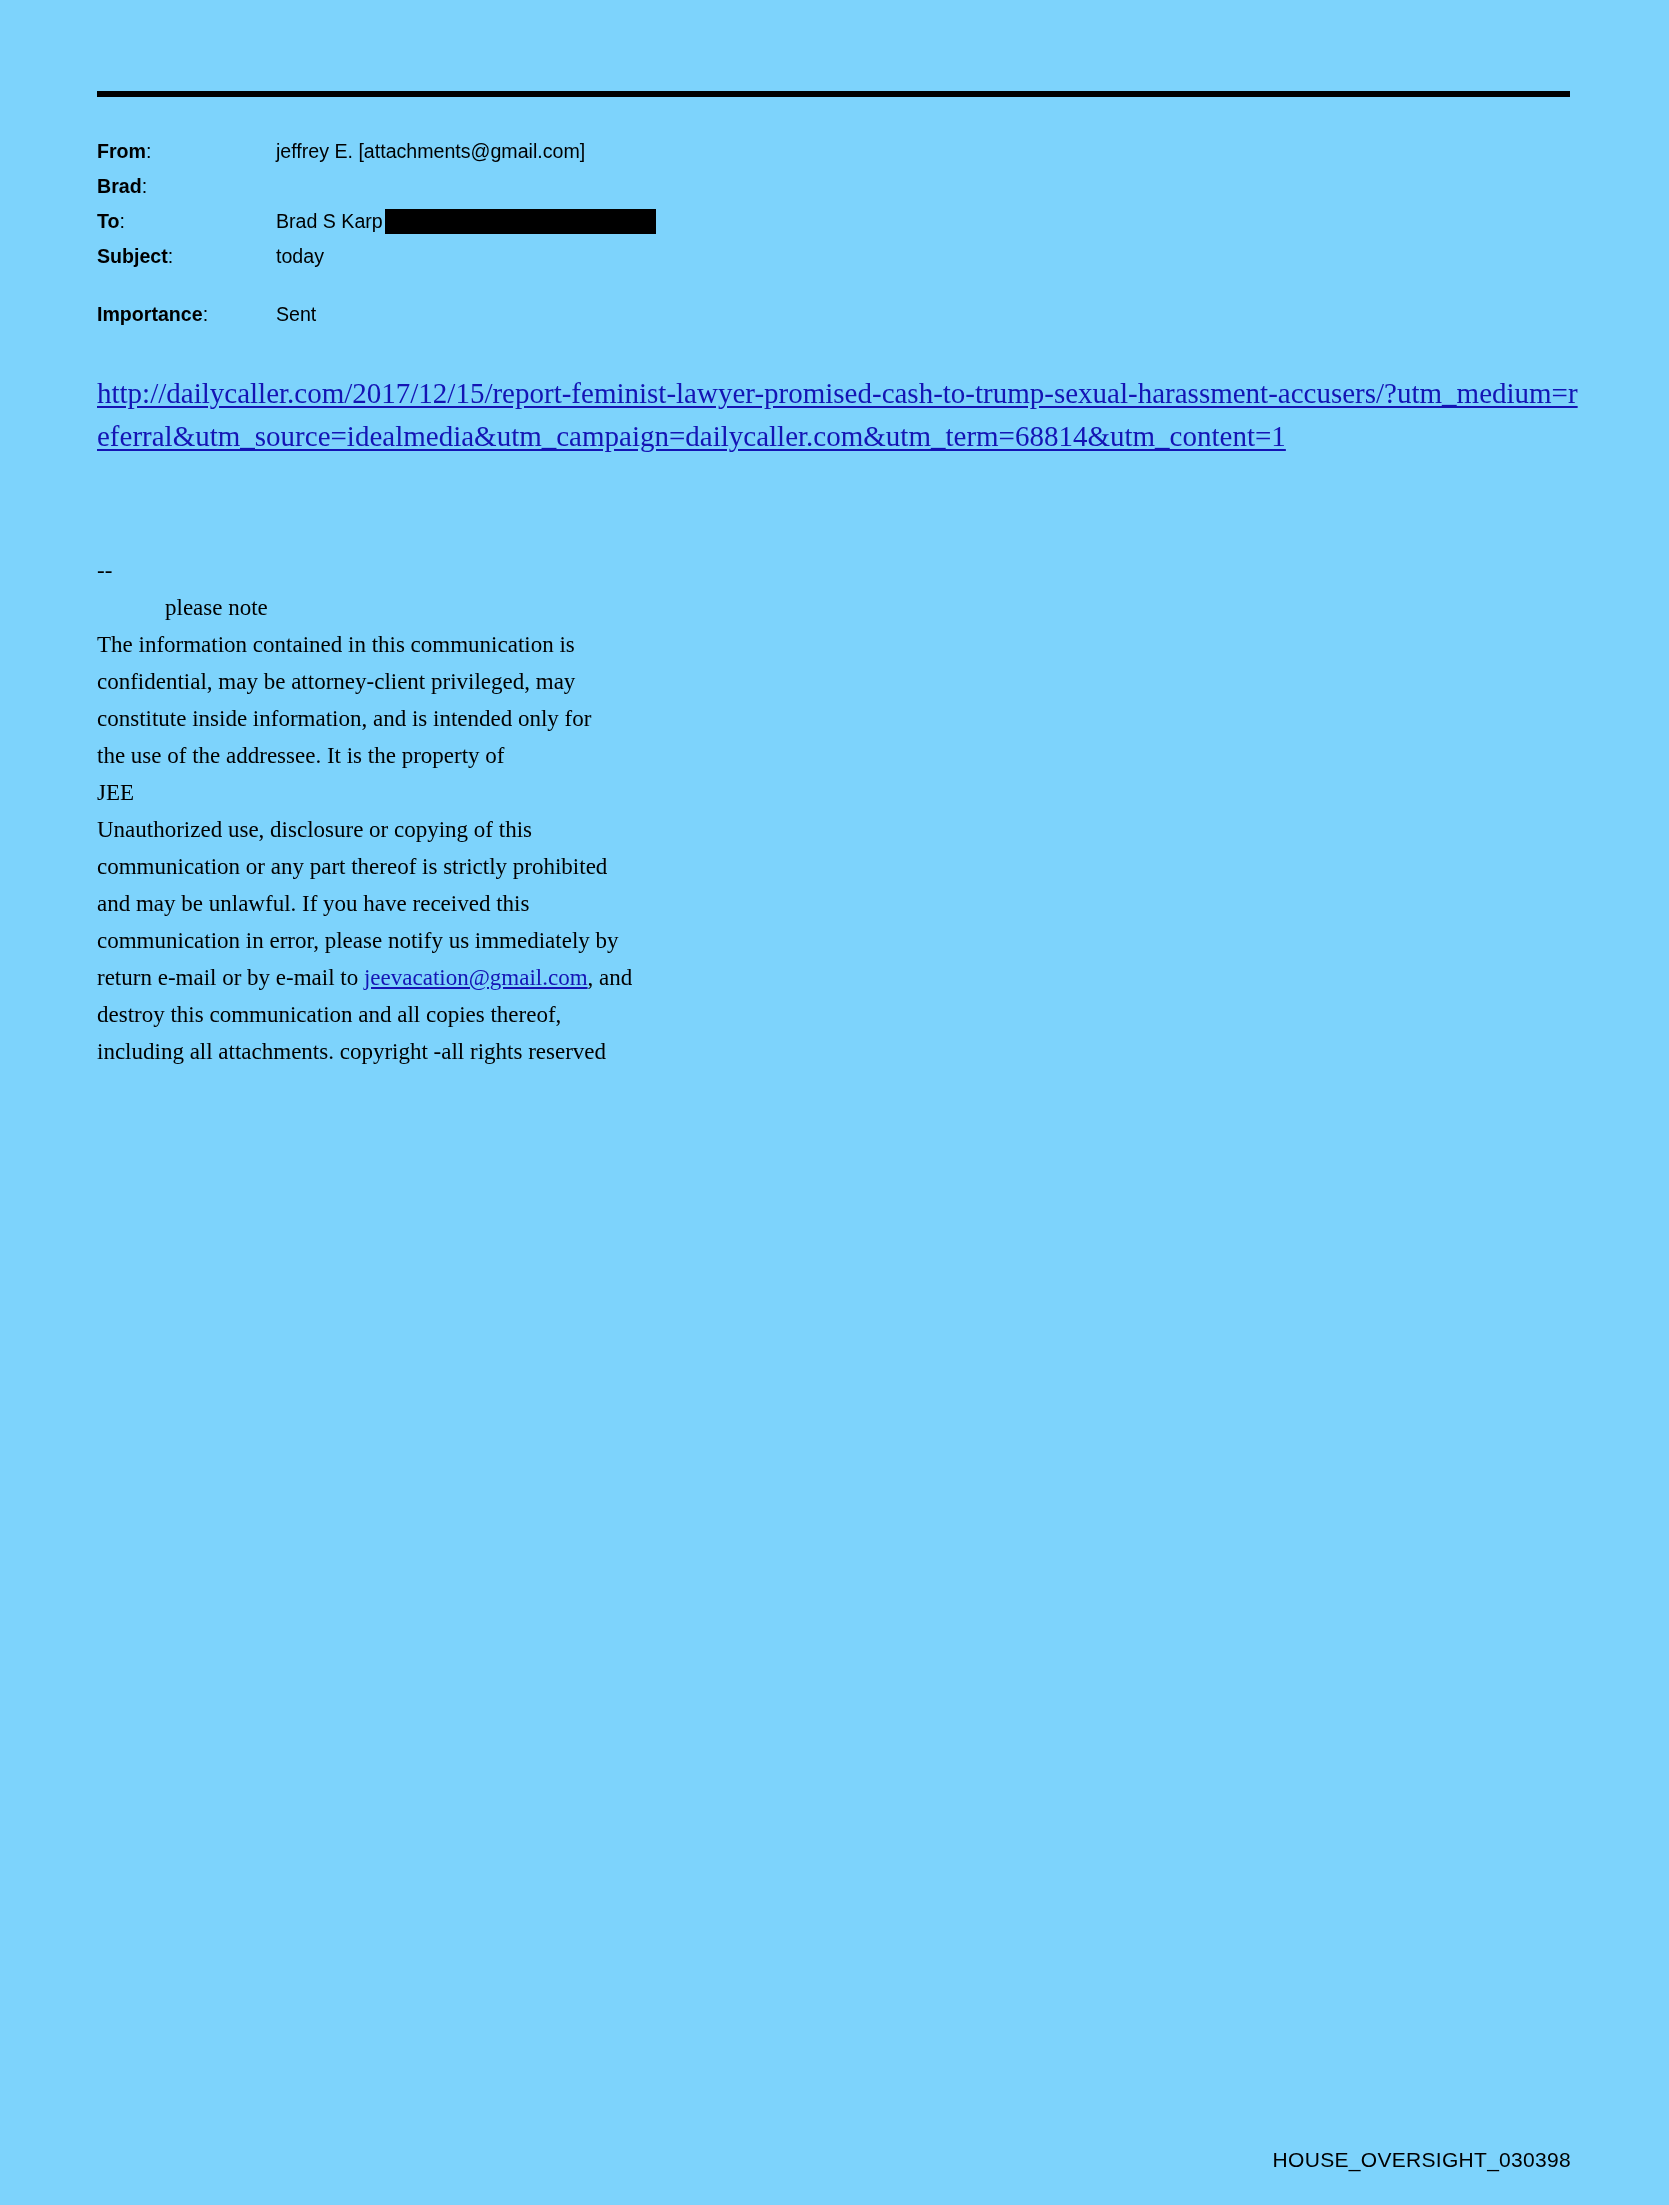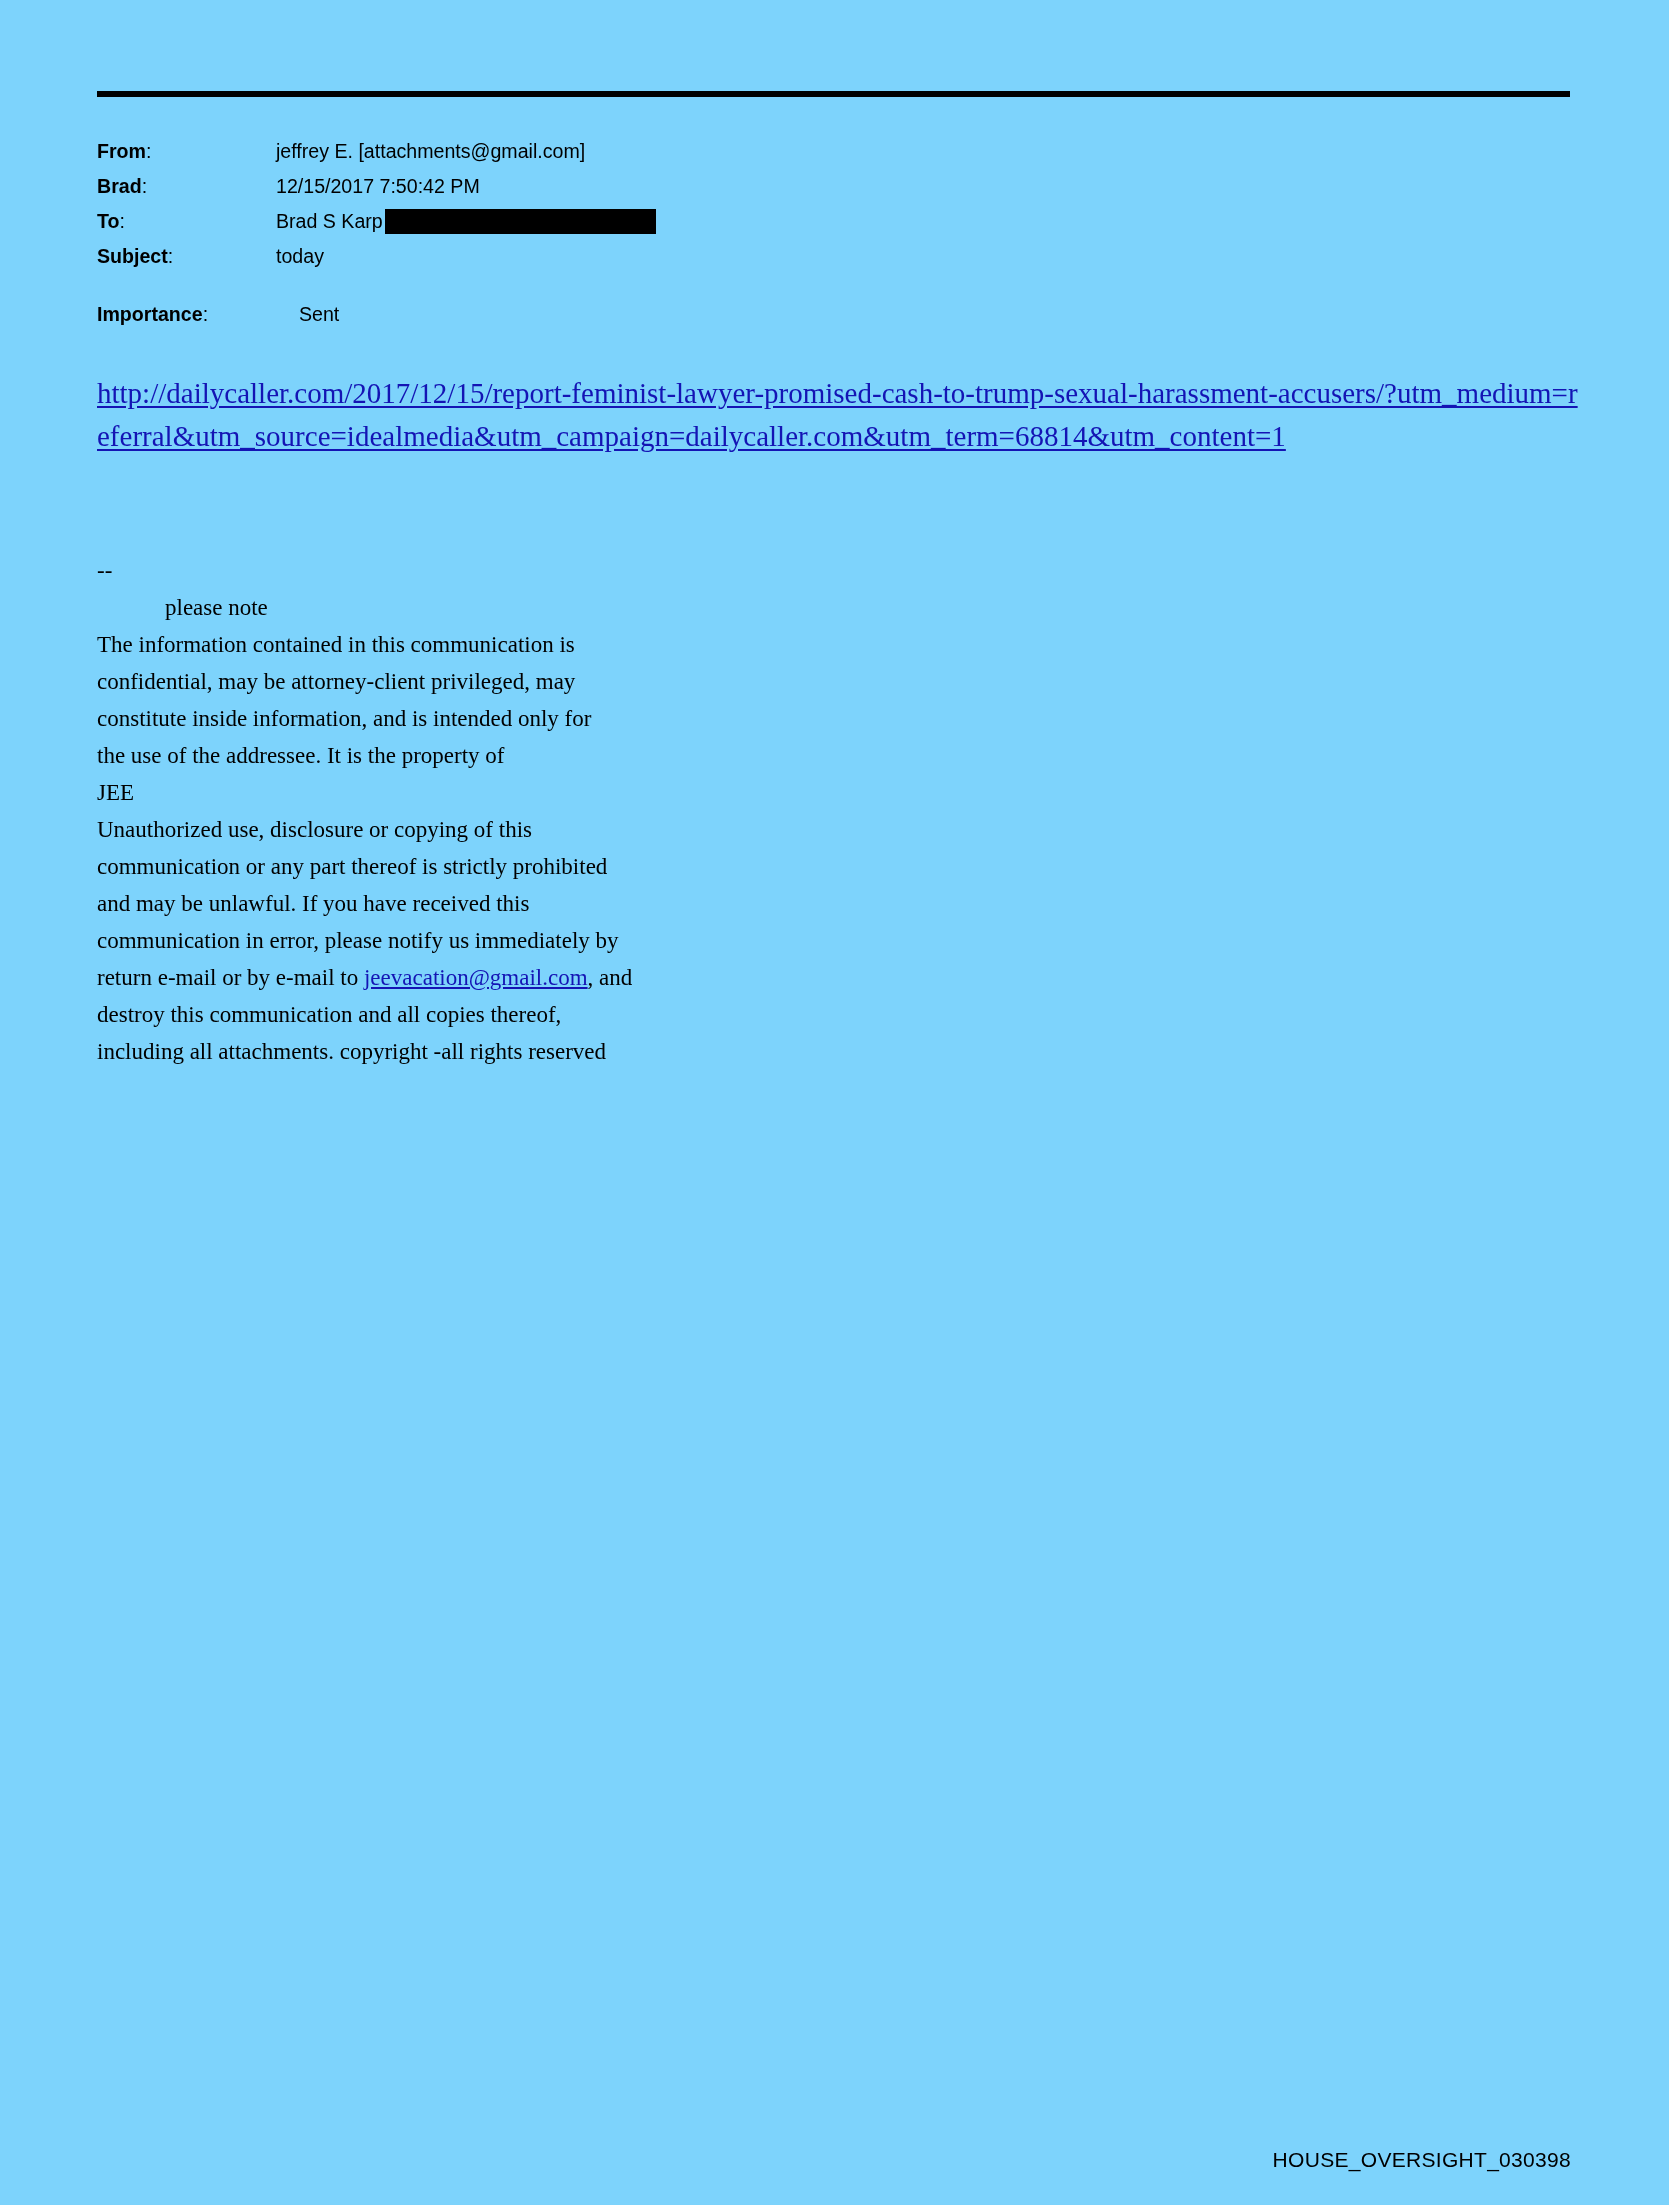--- a/index.html
+++ b/index.html
@@ -69,21 +69,20 @@
   }
   .importance {
     position: absolute;
     left: 97px;
     top: 301px;
     width: 1309px;
     font-family: "Liberation Sans", sans-serif;
     font-size: 19.6px;
     line-height: 26px;
     display: flex;
-    gap: 23px;
   }
   .importance .hlabel { width: 179px; flex: 0 0 179px; font-weight: bold; }
 
   
   .link-block {
     position: absolute;
     left: 97px;
     top: 372px;
     width: 1486px;
     font-family: "Liberation Serif", serif;
@@ -136,21 +135,20 @@
 
   <div class="headers">
 
     <div class="hrow">
       <div class="hlabel"><span>From</span><span class="colon">:</span></div>
       <div class="hvalue">jeffrey E. [attachments@gmail.com]</div>
     </div>
 
     <div class="hrow">
       <div class="hlabel"><span>Brad</span><span class="colon">:</span></div>
-      <div class="hvalue">12/15/2017 7:50:42 PM</div>
     </div>
 
     <div class="hrow">
       <div class="hlabel"><span>To</span><span class="colon">:</span></div>
       <div class="hvalue"><span>Brad S Karp</span><span class="redaction"></span></div>
     </div>
 
     <div class="hrow">
       <div class="hlabel"><span>Subject</span><span class="colon">:</span></div>
       <div class="hvalue">today</div>

